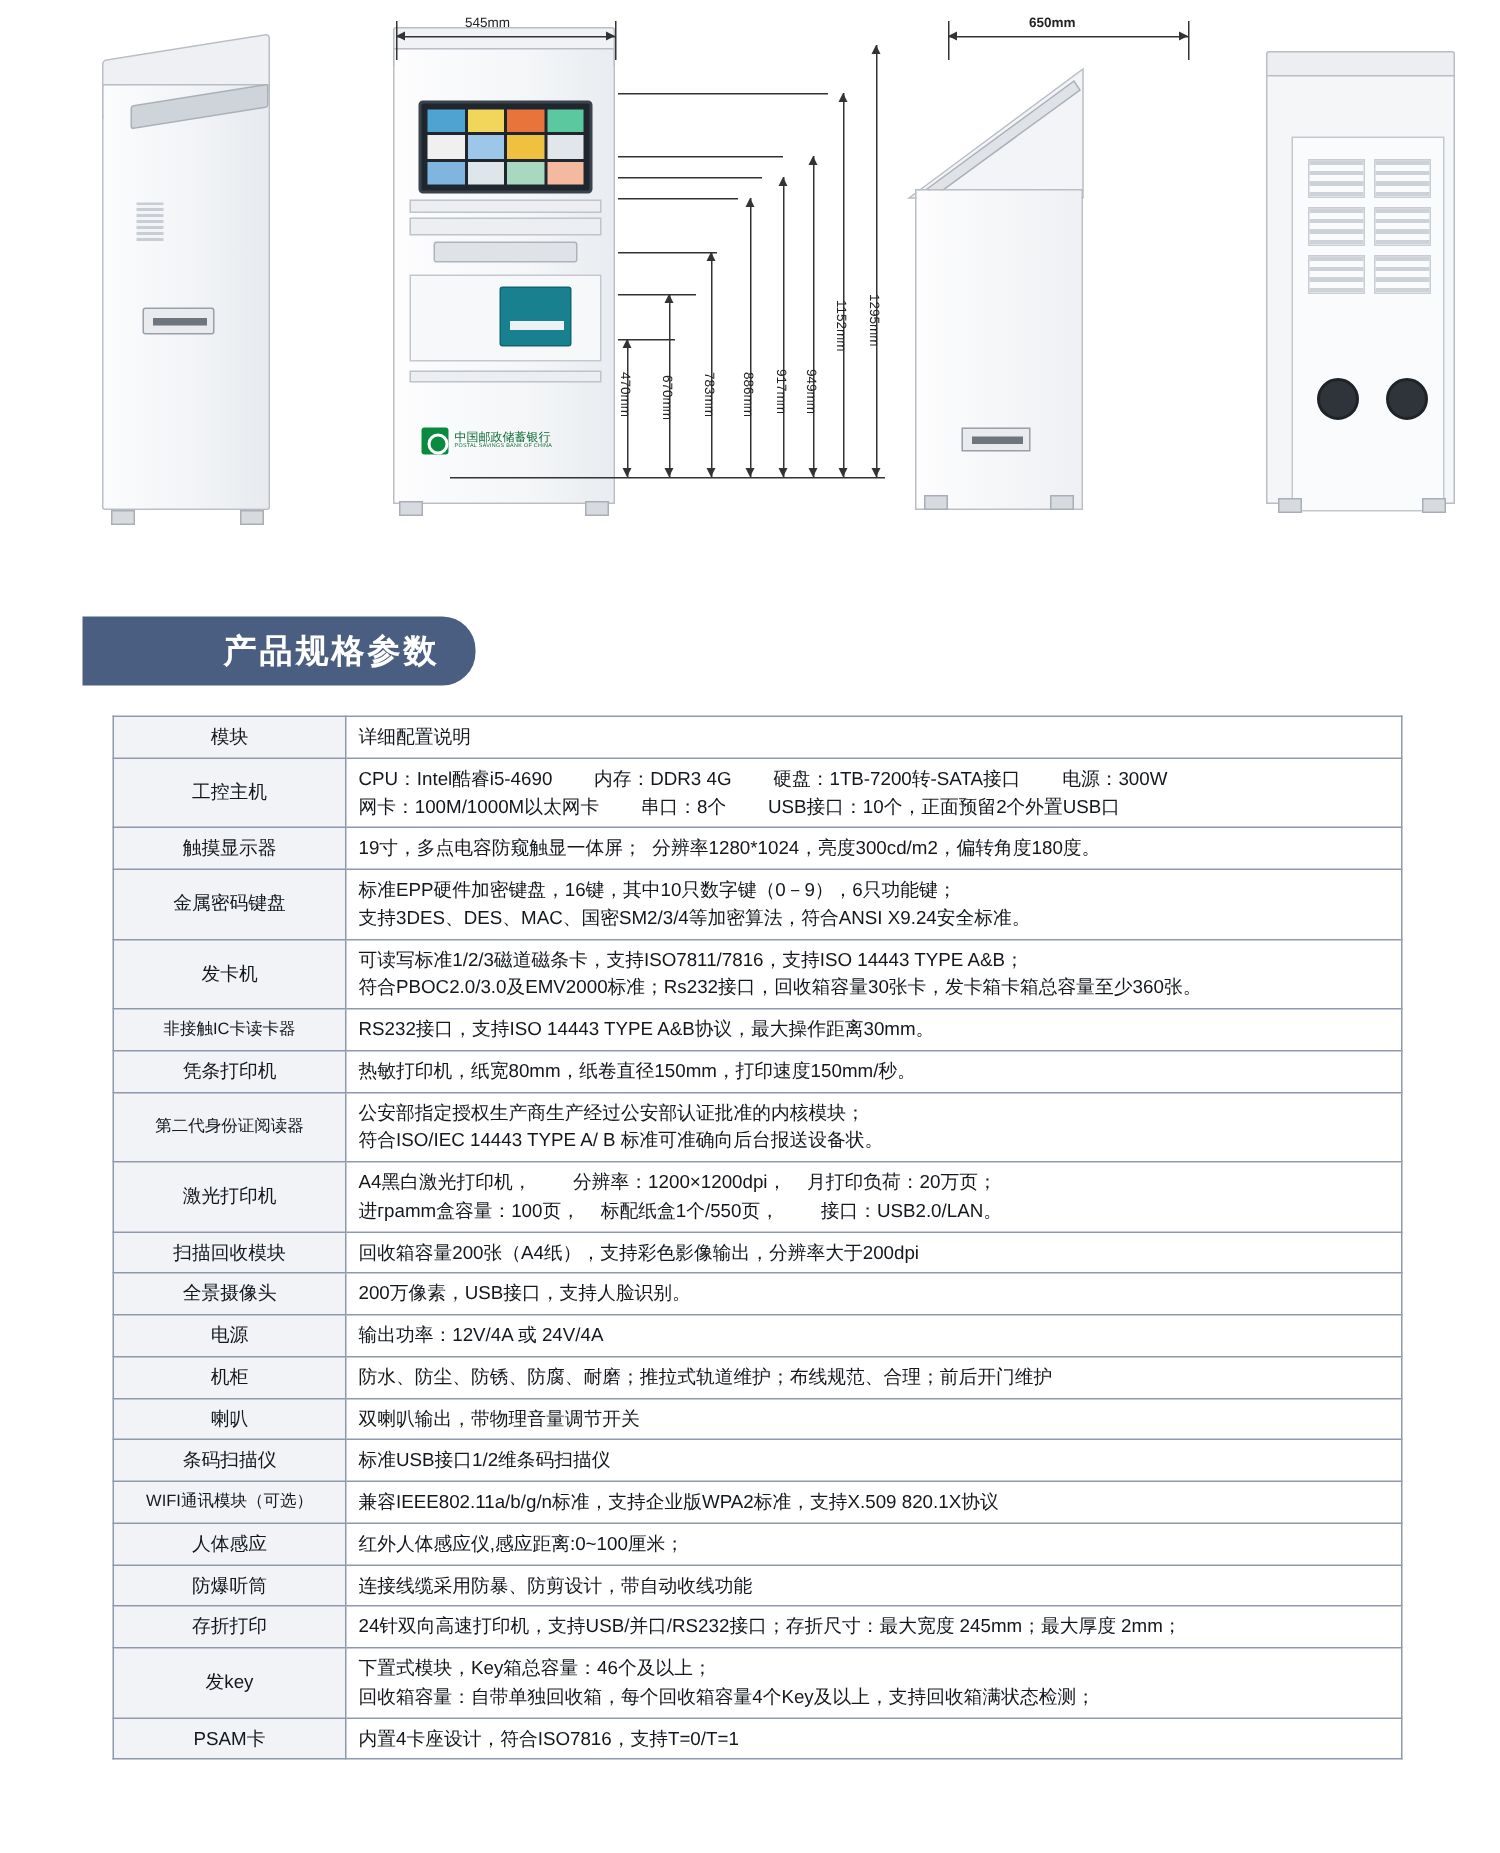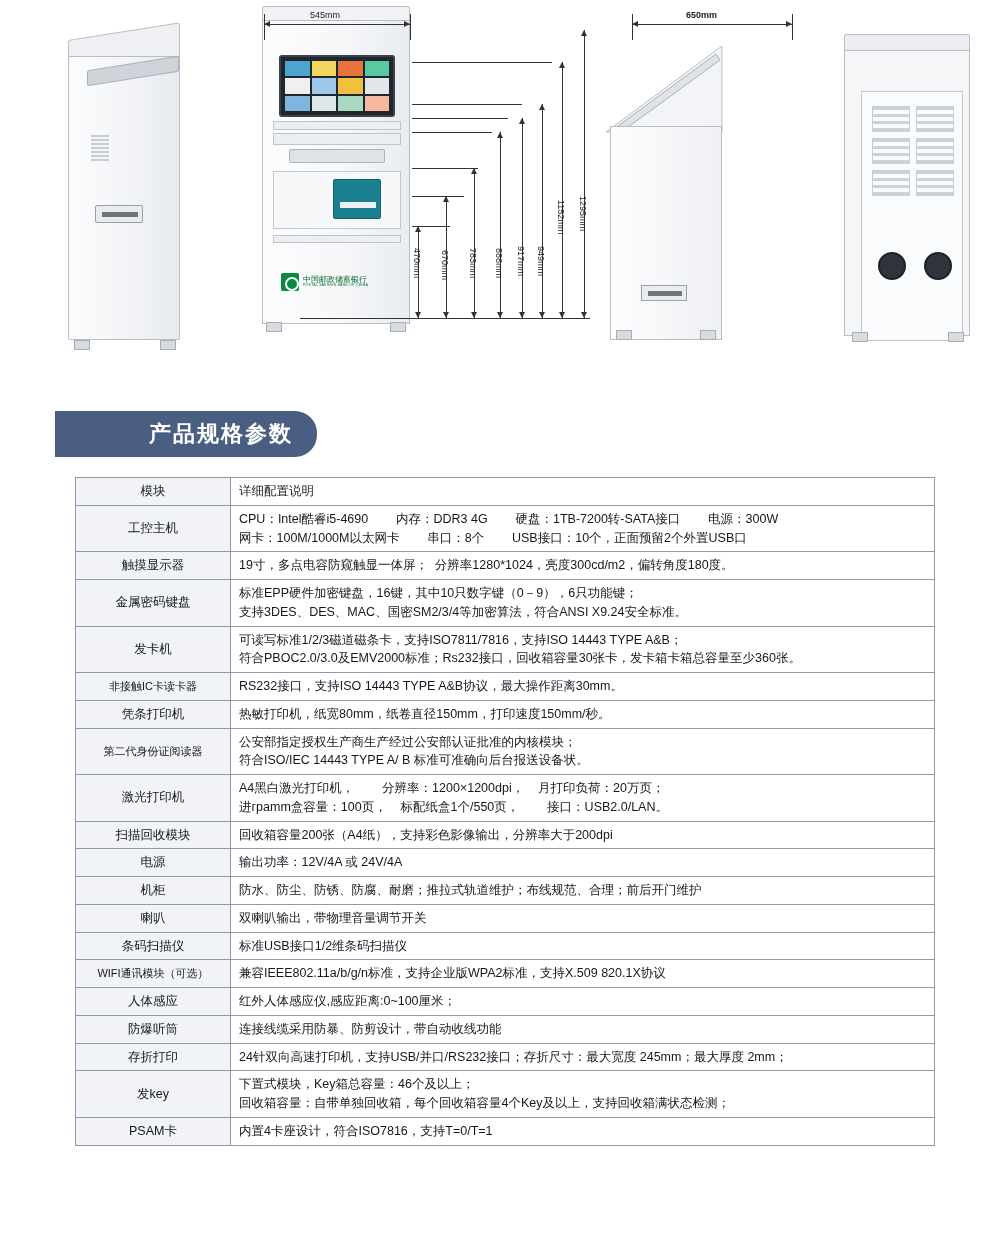--- a/index.html
+++ b/index.html
@@ -50,21 +50,21 @@
   .v1 .slot {
     position: absolute; left: 26px; top: 148px; width: 48px; height: 18px;
     background: #e9ebef; border: 1px solid #9aa0a8; border-radius: 2px;
   }
   .v1 .slot:after {
     content: ""; position: absolute; left: 6px; top: 6px; width: 36px; height: 5px;
     background: #6f757d;
   }
 
   
-  .v2 { left: 262px; top: 6px; width: 160px; height: 318px; }
+  .v2 { left: 262px; top: 18px; width: 160px; height: 318px; }
   .v2 .cabinet {
     position: absolute; left: 0; top: 14px; width: 148px; height: 304px;
     background: linear-gradient(to right,#fdfdfe 0%, #f4f6f8 60%, #e9ecf0 100%);
     border: 1px solid #b9bec6;
   }
   .v2 .hood {
     position: absolute; left: 0px; top: 0px; width: 148px; height: 26px;
     background: #f0f2f5; border: 1px solid #b9bec6; border-radius: 2px;
   }
   .v2 .monitor {
@@ -445,20 +445,26 @@
             <span class="ln">进грamm盒容量：100页，    标配纸盒1个/550页，        接口：USB2.0/LAN。</span>
           </td>
         </tr>
         <tr>
           <td class="k">扫描回收模块</td>
           <td class="v">
             <span class="ln">回收箱容量200张（A4纸），支持彩色影像输出，分辨率大于200dpi</span>
           </td>
         </tr>
         <tr>
+          <td class="k">全景摄像头</td>
+          <td class="v">
+            <span class="ln">200万像素，USB接口，支持人脸识别。</span>
+          </td>
+        </tr>
+        <tr>
           <td class="k">电源</td>
           <td class="v">
             <span class="ln">输出功率：12V/4A 或 24V/4A</span>
           </td>
         </tr>
         <tr>
           <td class="k">机柜</td>
           <td class="v">
             <span class="ln">防水、防尘、防锈、防腐、耐磨；推拉式轨道维护；布线规范、合理；前后开门维护</span>
           </td>

